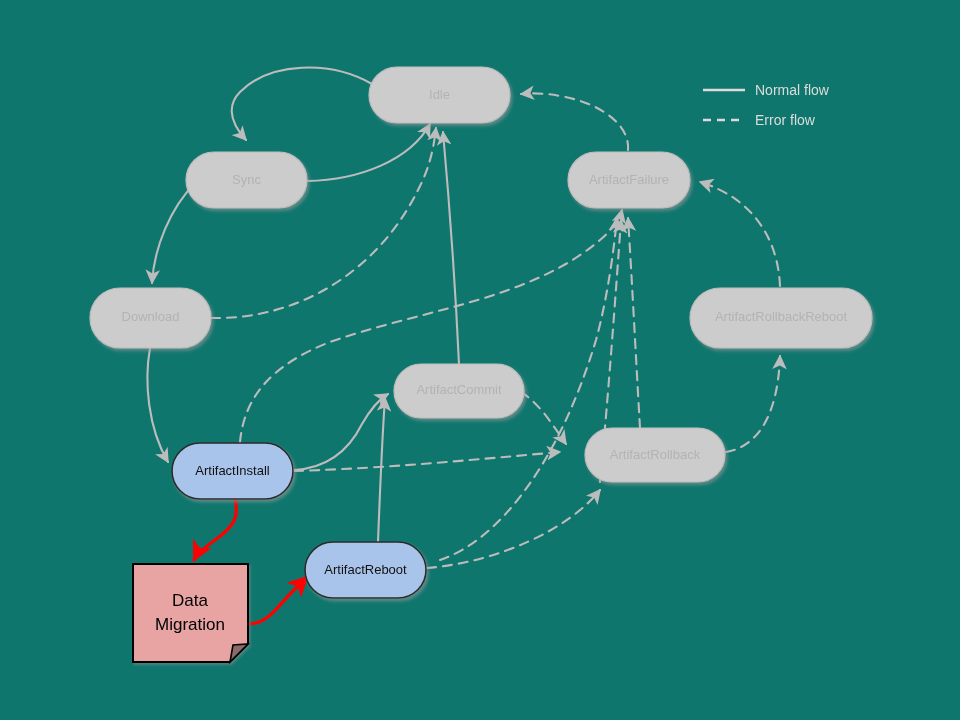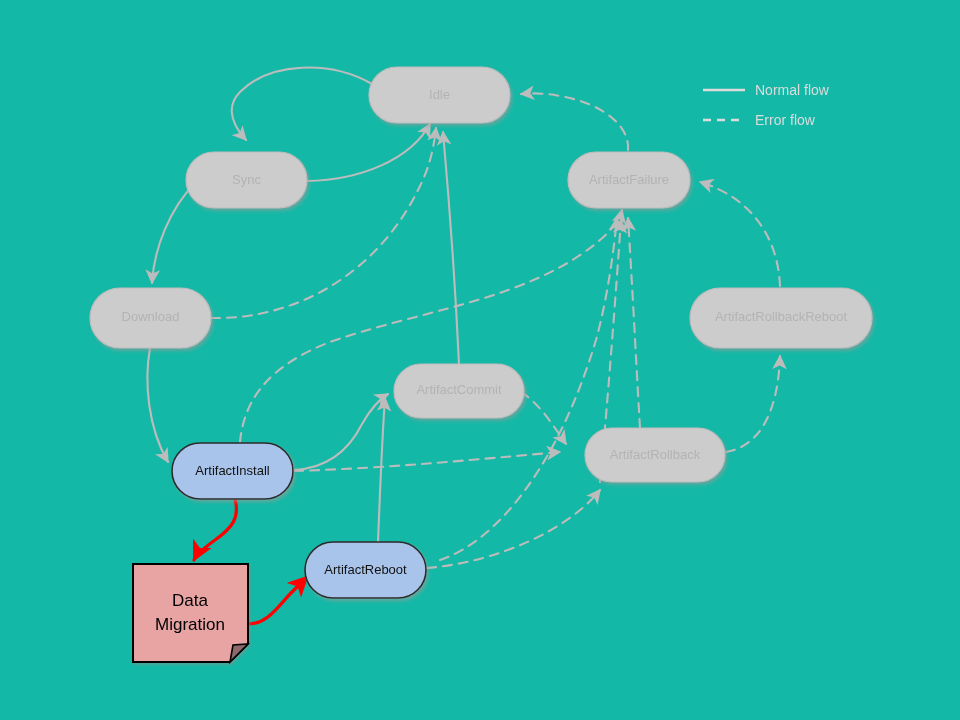--- a/index.html
+++ b/index.html
@@ -8,21 +8,21 @@
     padding: 0;
     background: #ffffff;
   }
   body {
     font-family: "Liberation Sans", sans-serif;
   }
   #canvas {
     position: relative;
     width: 960px;
     height: 720px;
-    background: #14b8a6;
+    background: #0f766e;
     overflow: hidden;
   }
   svg#diagram {
     position: absolute;
     left: 0;
     top: 0;
     width: 960px;
     height: 720px;
   }
   .node-label {

